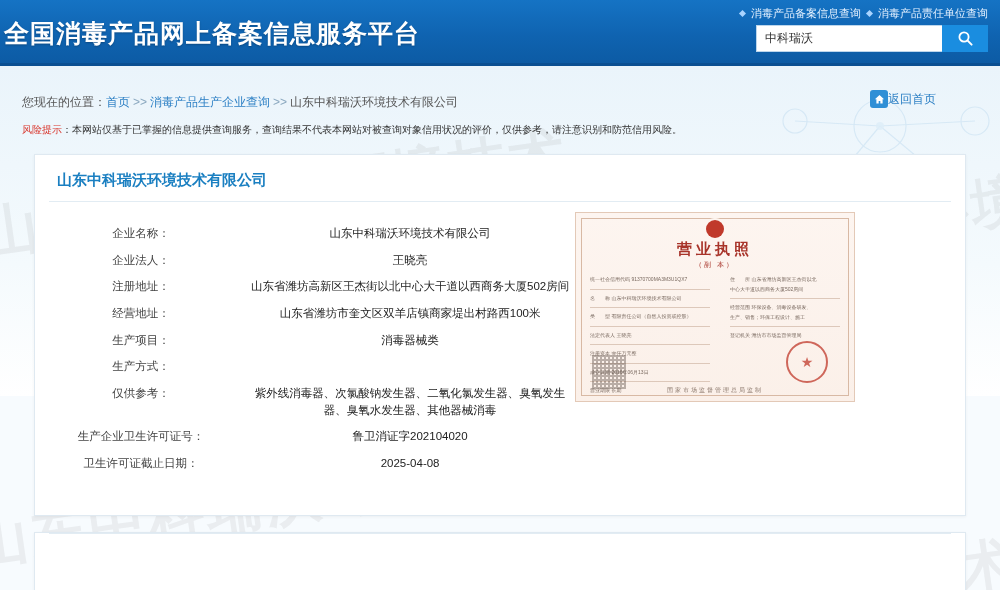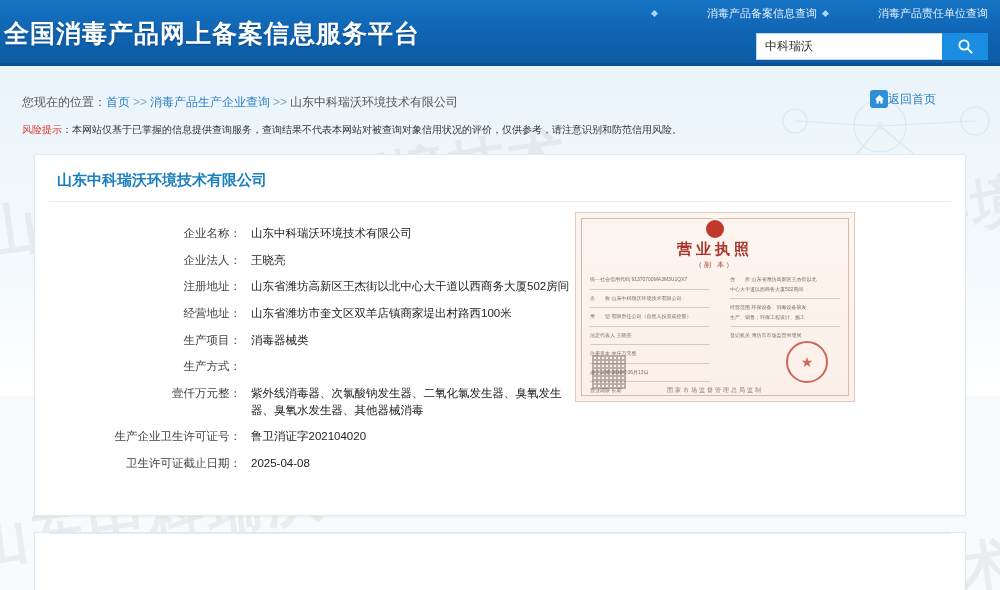--- a/index.html
+++ b/index.html
@@ -47,33 +47,32 @@
     display: flex;
     align-items: center;
     gap: 6px;
     font-size: 11px;
     color: #d8ecff;
     white-space: nowrap;
   }
   .header-links a {
     color: #e4f1ff;
     text-decoration: none;
-    margin-left: 44px;
   }
   .link-dot {
     display: inline-block;
     width: 5px; height: 5px;
     background: #a9d4ff;
     transform: rotate(45deg);
   }
   .search-wrap {
     position: absolute;
     right: 12px; top: 25px;
     display: flex;
-    align-items: center;
+    align-items: flex-start;
     height: 42px;
   }
   .search-input {
     width: 186px;
     height: 27px;
     border: 1px solid #bcd6ec;
     border-right: none;
     background: #ffffff;
     padding: 0 8px;
     font-size: 12px;
@@ -202,20 +201,21 @@
   .info-table {
     border-collapse: collapse;
     font-size: 11.5px;
     color: #333;
     margin-left: 6px;
   }
   .info-table td {
     padding: 5px 0;
     vertical-align: top;
     line-height: 1.45;
+    text-align: center;
   }
   .info-label {
     width: 210px;
     text-align: right;
     color: #444;
     padding-right: 10px !important;
     white-space: nowrap;
   }
   .info-value {
     color: #222;
@@ -437,21 +437,21 @@
           </tr>
           <tr>
             <td class="info-label">生产项目：</td>
             <td class="info-value">消毒器械类</td>
           </tr>
           <tr>
             <td class="info-label">生产方式：</td>
             <td class="info-value"></td>
           </tr>
           <tr>
-            <td class="info-label">壹仟万元整：</td>
+            <td class="info-label">仅供参考：</td>
             <td class="info-value wrapv">紫外线消毒器、次氯酸钠发生器、二氧化氯发生器、臭氧发生器、臭氧水发生器、其他器械消毒</td>
           </tr>
           <tr>
             <td class="info-label">生产企业卫生许可证号：</td>
             <td class="info-value">鲁卫消证字202104020</td>
           </tr>
           <tr>
             <td class="info-label">卫生许可证截止日期：</td>
             <td class="info-value">2025-04-08</td>
           </tr>

